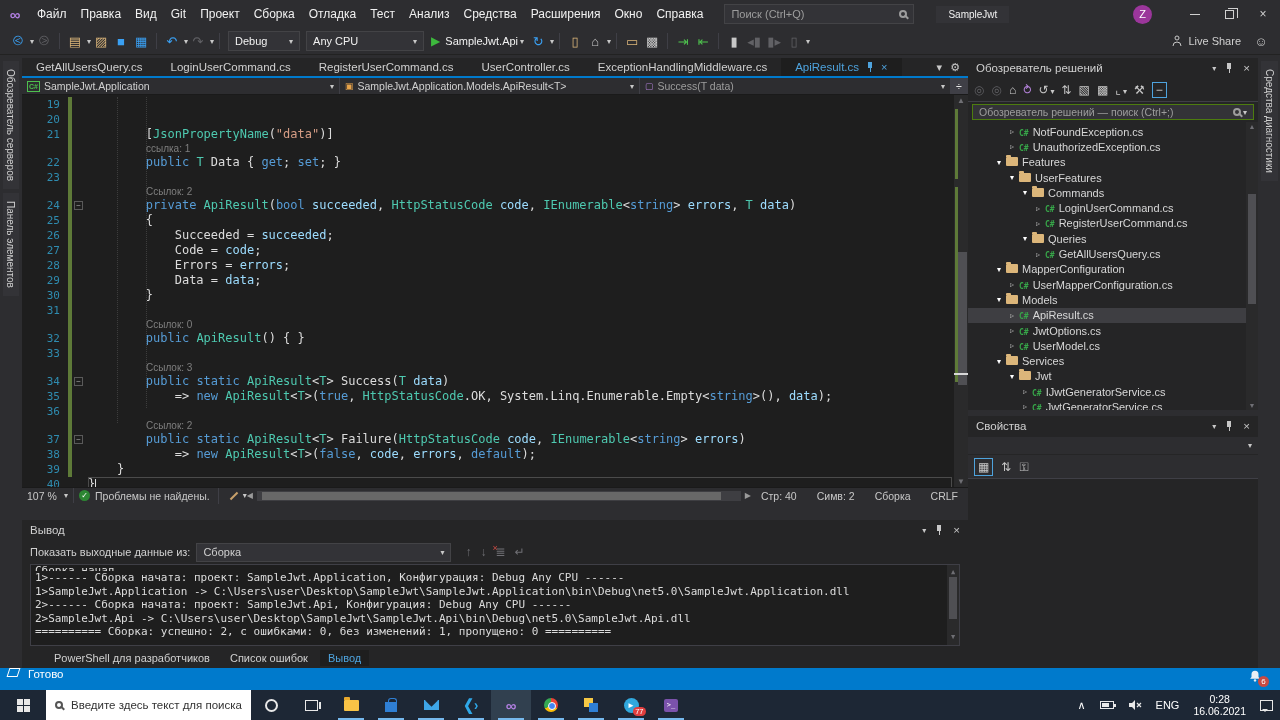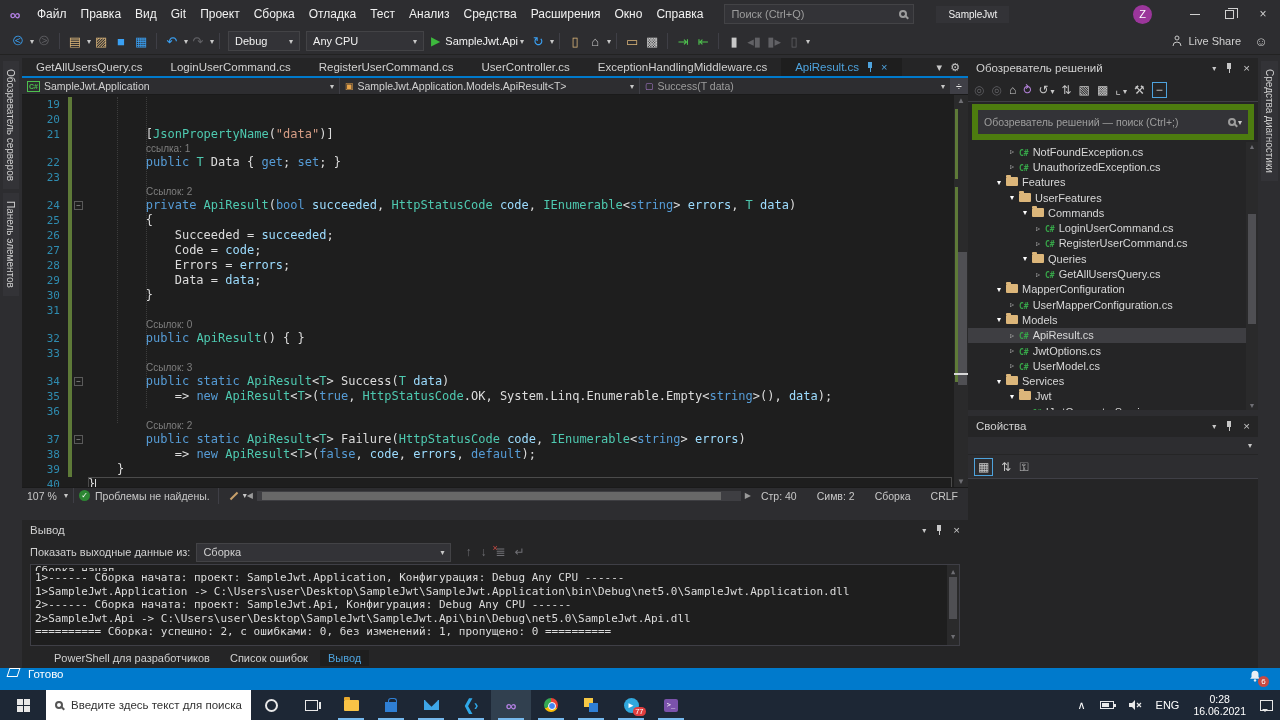--- a/index.html
+++ b/index.html
@@ -125,21 +125,21 @@
   .os-thumb{position:absolute;left:2px;right:2px;top:12px;height:42px;background:#4f4f53;}
   .bottomtabs{height:20px;display:flex;align-items:center;padding-left:24px;gap:4px;flex:0 0 20px;margin-top:2px;}
   .btab{padding:2px 8px;color:#d0d0d0;font-size:11px;}
   .btab.active{color:#4ea3dd;background:#1e1e1e;}
 
   
   .rightcol{flex:1;display:flex;flex-direction:column;padding-top:3px;min-width:0;}
   .solexp{height:352px;background:#252526;display:flex;flex-direction:column;}
   .se-tools{height:24px;display:flex;align-items:center;padding:0 6px;gap:7px;color:#c8c8c8;font-size:12px;border-bottom:1px solid #3f3f46;}
   .se-tools .boxed{border:1px solid #4ea3dd;padding:0 3px;}
-  .se-search{height:36px;margin:2px 4px;background:#333337;border:6px solid #4d7c0f;display:flex;align-items:center;
+  .se-search{height:16px;margin:2px 4px;background:#333337;border:1px solid #4d7c0f;display:flex;align-items:center;
     padding:0 6px;color:#9d9d9d;font-size:10.5px;}
   .se-search .ph{flex:1;}
   .tree{flex:1;position:relative;overflow:hidden;padding-top:2px;}
   .trow{height:15.3px;display:flex;align-items:center;font-size:11px;color:#d7d7d7;white-space:nowrap;}
   .trow.sel{background:#3e3e42;}
   .texp{width:10px;text-align:center;font-size:8px;color:#b0b0b0;flex:0 0 10px;}
   .ticon{margin:0 4px 0 2px;flex:0 0 auto;}
   .folder{width:12px;height:9px;background:#dcb67a;position:relative;display:inline-block;border-radius:1px;}
   .folder::before{content:'';position:absolute;top:-2px;left:0;width:5px;height:2px;background:#dcb67a;border-radius:1px 1px 0 0;}
   .csfile{color:#37a649;font-size:8px;font-weight:bold;font-family:"DejaVu Sans Mono",monospace;}

